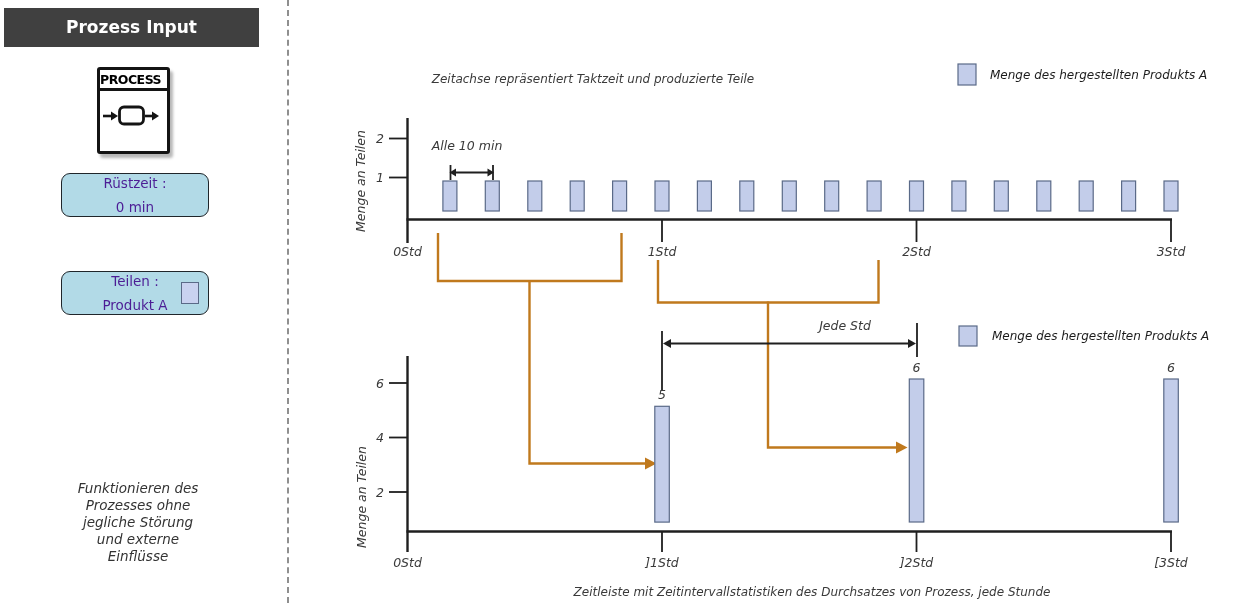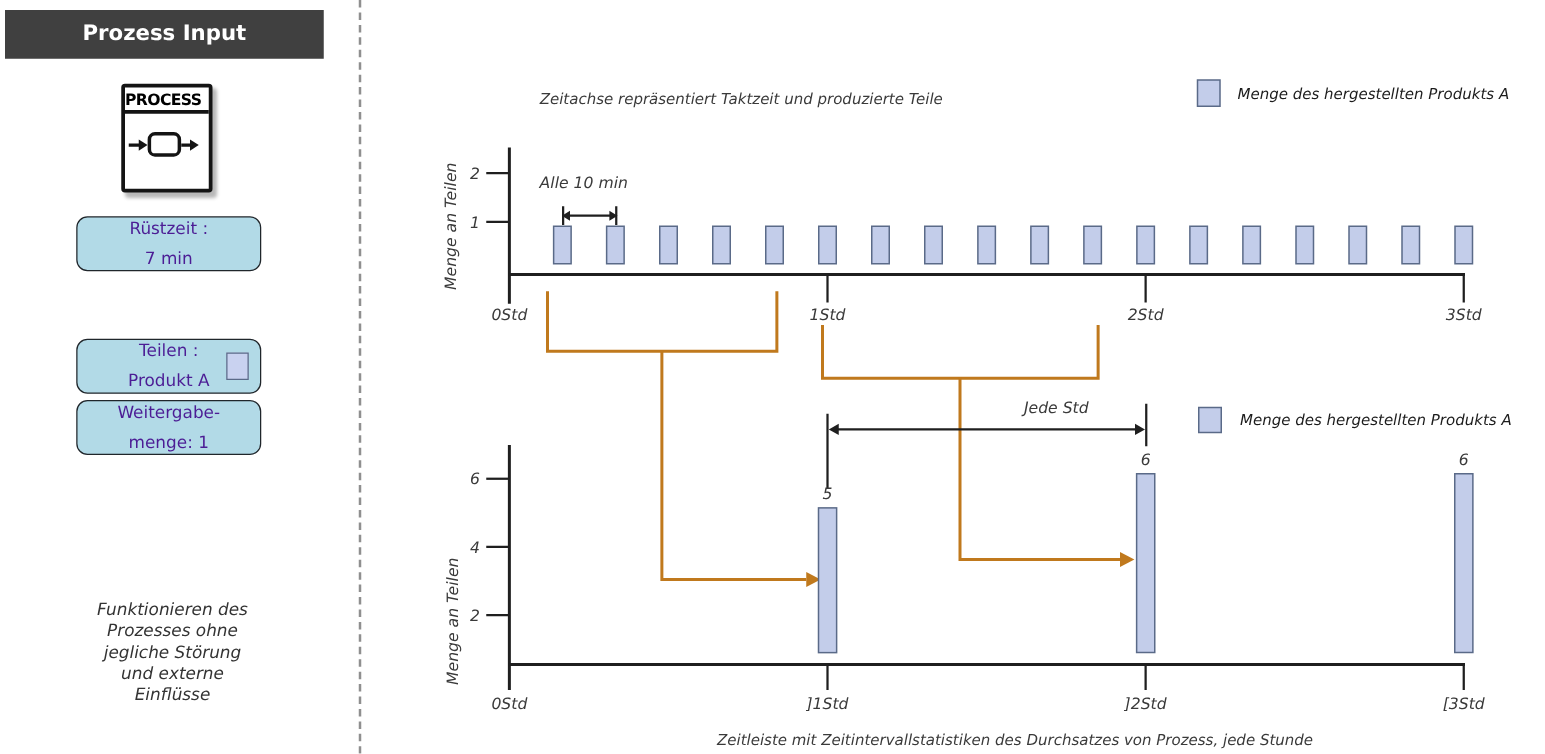--- a/index.html
+++ b/index.html
@@ -52,30 +52,26 @@
       <line x1="3" y1="25" x2="12" y2="25" stroke="#141414" stroke-width="2.6"></line>
       <polygon points="11,20.5 18,25 11,29.5" fill="#141414"></polygon>
       <rect x="19.5" y="16" width="24" height="17" rx="4.5" fill="#fff" stroke="#141414" stroke-width="2.8"></rect>
       <line x1="45" y1="25" x2="53" y2="25" stroke="#141414" stroke-width="2.6"></line>
       <polygon points="52,20.5 59,25 52,29.5" fill="#141414"></polygon>
     </svg>
   </div>
 
   <div class="info-box" style="top:173px">
     <span>Rüstzeit :</span>
-    <span>7 min</span>
+    <span>0 min</span>
   </div>
   <div class="info-box" style="top:271px">
     <span>Teilen :</span>
     <span>Produkt A</span>
     <span class="swatch"></span>
-  </div>
-  <div class="info-box" style="top:320px">
-    <span>Weitergabe-</span>
-    <span>menge: 1</span>
   </div>
 
 
   <div class="note">Funktionieren des
 Prozesses ohne
 jegliche Störung
 und externe
 Einflüsse</div>
 
   <div class="divider"></div>

